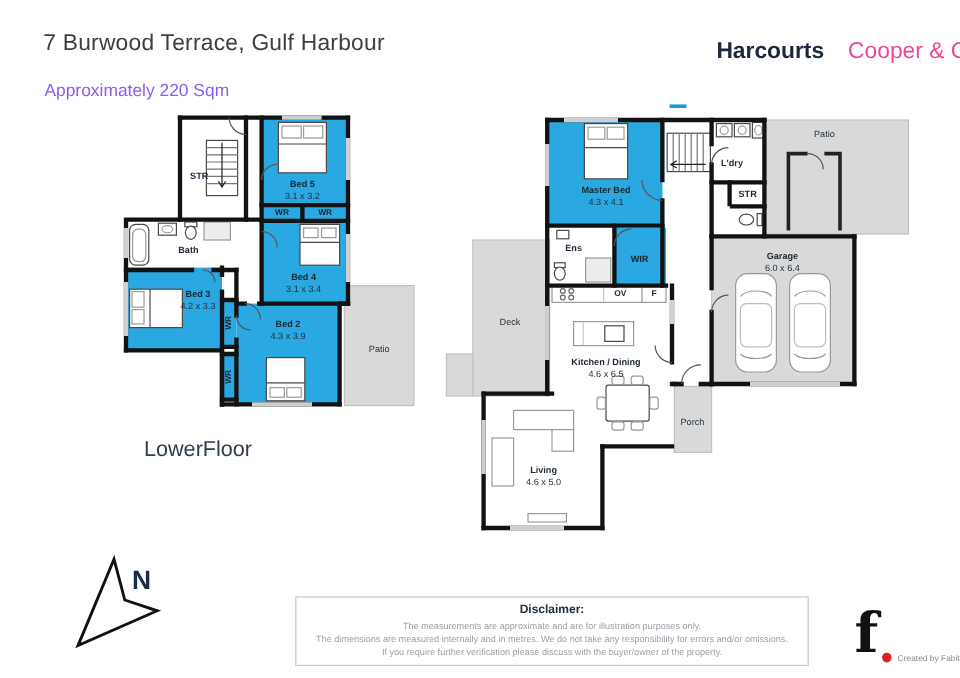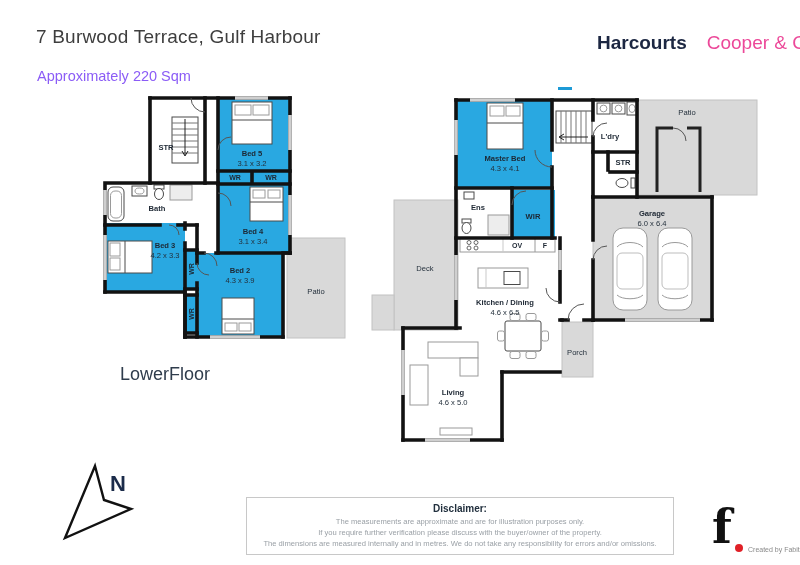--- a/index.html
+++ b/index.html
@@ -357,22 +357,22 @@
   <div id="lower-title" class="floor-title">LowerFloor</div>
 
   <svg id="compass" width="90" height="95" viewBox="0 0 90 95">
     <path d="M45,14 L54,48 L81,57 L15,86 Z" fill="#ffffff" stroke="#111" stroke-width="2.4" stroke-linejoin="miter"></path>
     <text x="68" y="31" style="font-family:'Liberation Sans',sans-serif;font-size:22px;font-weight:700;fill:#1b2b4a;text-anchor:middle;dominant-baseline:central">N</text>
   </svg>
 
   <div class="disclaimer">
     <div class="d-title">Disclaimer:</div>
     <div class="d-line">The measurements are approximate and are for illustration purposes only.</div>
+    <div class="d-line">The dimensions are measured internally and in metres. We do not take any responsibility for errors and/or omissions.</div>
     <div class="d-line">If you require further verification please discuss with the buyer/owner of the property.</div>
-    <div class="d-line">The dimensions are measured internally and in metres. We do not take any responsibility for errors and/or omissions.</div>
   </div>
 
   <div class="credit">
     <span class="glyph">f</span>
     <span class="dot"></span>
     <span class="credit-label">Created by Fabit</span>
   </div>
 
 </div>
 

